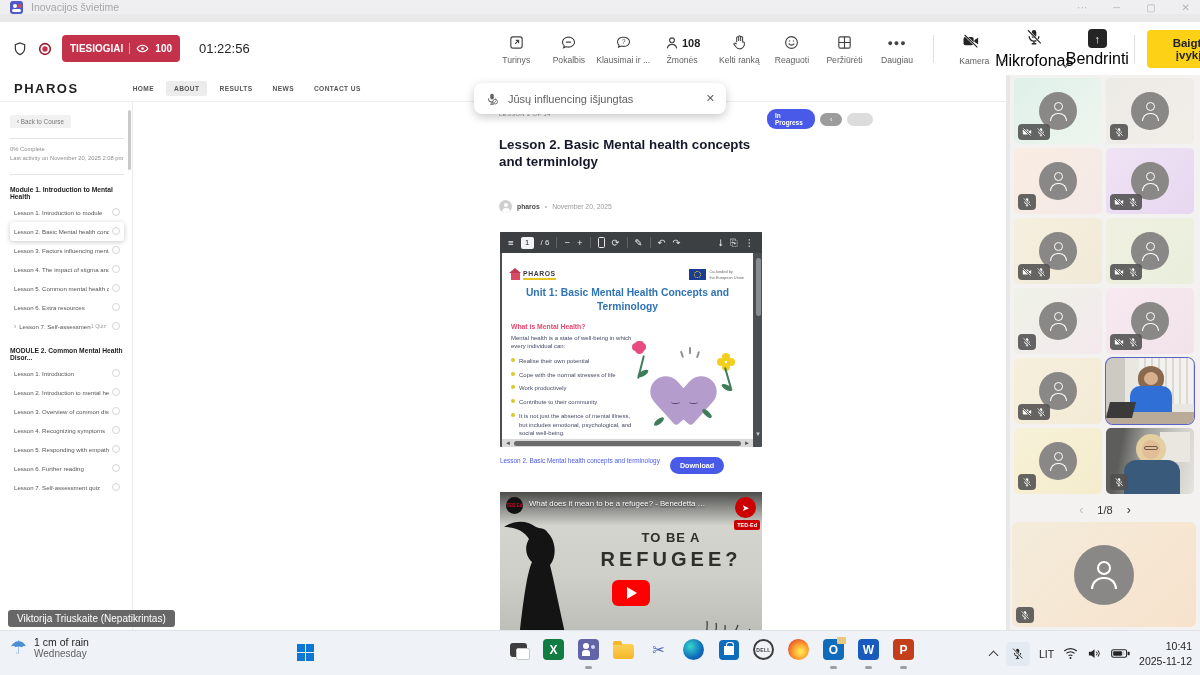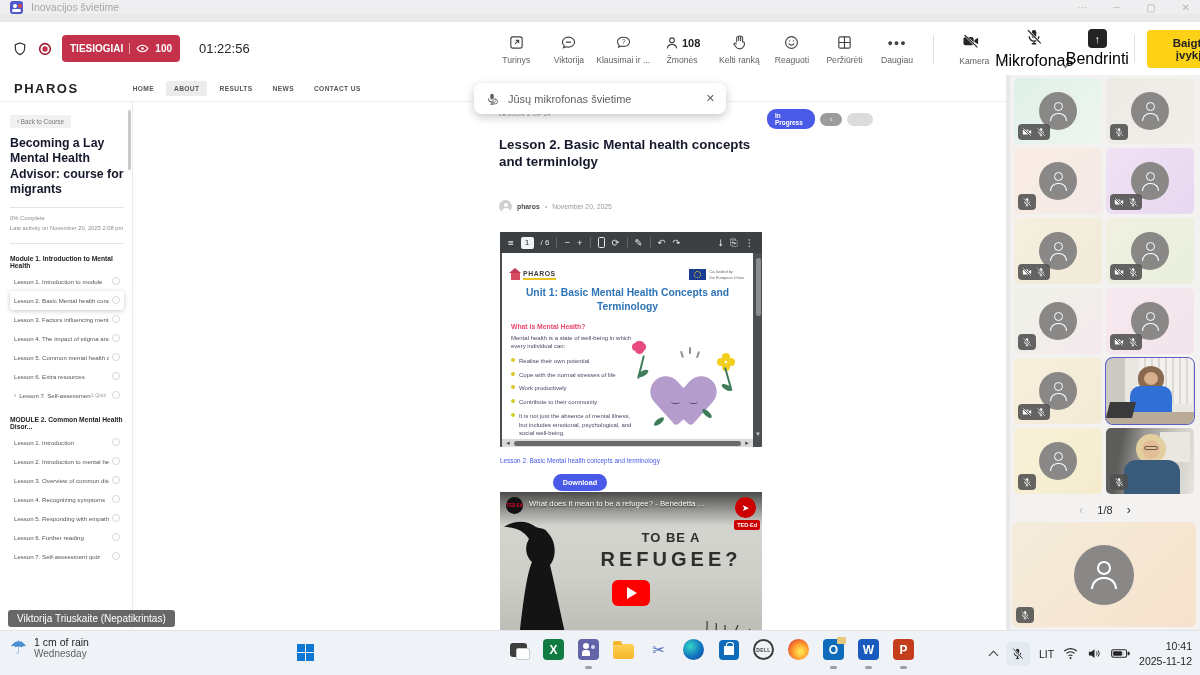--- a/index.html
+++ b/index.html
@@ -104,21 +104,21 @@
   .eye{position:absolute;width:9px;height:5px;border-bottom:1.6px solid #54406e;border-radius:50%;z-index:2;}
   .sparkle{position:absolute;width:1.6px;height:7px;background:#8f8f8f;border-radius:1px;}
   .leaf{position:absolute;width:12px;height:5px;background:#3f7d5a;border-radius:50%;z-index:3;}
   .tulip{position:absolute;left:2px;top:0;width:16px;height:16px;}
   .tulip:before{content:"";position:absolute;left:4px;top:0;width:9px;height:13px;background:#e84b7e;border-radius:5px 5px 6px 6px;}
   .tulip:after{content:"";position:absolute;left:1px;top:2px;width:14px;height:8px;background:#e84b7e;border-radius:7px;}
   .stem{position:absolute;width:1.5px;background:#3f7d5a;border-radius:1px;}
   .yflower{position:absolute;right:4px;top:12px;width:18px;height:18px;}
   .yflower i{position:absolute;width:8px;height:8px;border-radius:50%;background:#f2cf1d;}
   
-  .attachrow{position:absolute;top:355px;left:367px;display:flex;align-items:center;gap:10px;flex-direction:column;}
+  .attachrow{position:absolute;top:355px;left:367px;display:flex;gap:10px;}
   .attachlink{font-size:6.4px;color:#4a5ae8;cursor:pointer;}
   .dlbtn{background:#4a5ae8;color:#fff;font-size:7.2px;font-weight:bold;border-radius:10px;padding:4px 10px;cursor:pointer;}
   
   .video{position:absolute;top:390px;left:367px;width:262px;height:155px;background:linear-gradient(180deg,#d8d8d3 0%,#cfcfca 55%,#b9b9b3 100%);overflow:hidden;}
   .vheader{position:absolute;top:0;left:0;right:0;height:34px;background:linear-gradient(180deg,rgba(0,0,0,.65),rgba(0,0,0,0));display:flex;align-items:flex-start;padding:5px 6px;gap:6px;z-index:6;}
   .tedavatar{width:17px;height:17px;border-radius:50%;background:#111;color:#eb0028;font-size:4.5px;font-weight:bold;display:flex;align-items:center;justify-content:center;flex:none;}
   .vtitle{font-size:7.8px;color:#fff;text-shadow:0 1px 2px rgba(0,0,0,.8);margin-top:2px;line-height:1.2;max-width:180px;white-space:nowrap;overflow:hidden;text-overflow:ellipsis;}
   .sharecircle{position:absolute;right:6px;top:5px;width:21px;height:21px;border-radius:50%;background:#cc0000;color:#fff;display:flex;align-items:center;justify-content:center;font-size:9px;z-index:7;cursor:pointer;}
   .tedchip{position:absolute;right:2px;top:28px;background:#cc0000;color:#fff;font-size:5.5px;font-weight:bold;padding:2px 3px;border-radius:2px;z-index:7;}
   .silhouette{position:absolute;left:2px;bottom:0;height:128px;z-index:3;}
@@ -254,21 +254,21 @@
         </span>
       <span class="lb">Turinys</span>
     </div>
     <div class="mbtn">
       <span class="ic">
           <svg width="17" height="17" viewBox="0 0 24 24" fill="none" stroke="#424242" stroke-width="1.6">
             <path d="M20.5 11.5c0 3.9-3.8 7-8.5 7-1.2 0-2.3-.2-3.3-.6L5 19.5l.9-3A6.6 6.6 0 0 1 3.5 11.5c0-3.9 3.8-7 8.5-7s8.5 3.1 8.5 7z"></path>
             <path d="M9 11.5h6" stroke-linecap="round"></path>
           </svg>
         </span>
-      <span class="lb">Viktorija</span>
+      <span class="lb">Pokalbis</span>
     </div>
     <div class="mbtn">
       <span class="ic">
           <svg width="17" height="17" viewBox="0 0 24 24" fill="none" stroke="#424242" stroke-width="1.5">
             <path d="M20.5 11c0 3.6-3.6 6.5-8 6.5-1.1 0-2.2-.2-3.1-.5L5 18.5l.8-2.7A6.2 6.2 0 0 1 3.5 11c0-3.6 3.6-6.5 8.5-6.5s8.5 2.9 8.5 6.5z"></path>
             <text x="10" y="14.5" font-size="9" fill="#424242" stroke="none" font-family="Liberation Sans">?</text>
           </svg>
         </span>
       <span class="lb">Klausimai ir ...</span>
     </div>
@@ -362,21 +362,20 @@
         <span class="navitem">HOME</span>
         <span class="navitem active">ABOUT</span>
         <span class="navitem">RESULTS</span>
         <span class="navitem">NEWS</span>
         <span class="navitem">CONTACT US</span>
       </div>
     </div>
 
     <div class="sidebar">
       <span class="backbtn">‹  Back to Course</span>
-      <div class="coursetitle">Becoming a Lay Mental Health Advisor: course for migrants</div>
       <hr class="sb-hr">
       <div class="sb-meta">0% Complete</div>
       <div class="sb-meta">Last activity on November 20, 2025 2:08 pm</div>
       <hr class="sb-hr">
       <div class="modtitle">Module 1. Introduction to Mental Health</div>
       <div class="lrow">
           <span class="ll">Lesson 1. Introduction to module</span>
           <span class="circ"></span>
         </div>
       <div class="lrow active">
@@ -848,21 +847,21 @@
 </div>
 
 <div class="toast">
   <svg width="14" height="14" viewBox="0 0 24 24">
       <rect x="9" y="3" width="6" height="10" rx="3" fill="#616161"></rect>
       <path d="M6 11a6 6 0 0 0 12 0" fill="none" stroke="#616161" stroke-width="1.8"></path>
       <path d="M12 17v4M9 21h6" stroke="#616161" stroke-width="1.8"></path>
       <circle cx="17.5" cy="16.5" r="4" fill="#fff" stroke="#616161" stroke-width="1.4"></circle>
       <path d="M15.5 18.5l4-4" stroke="#616161" stroke-width="1.4"></path>
     </svg>
-  <span class="toasttxt">Jūsų mikrofonas švietime</span>
+  <span class="toasttxt">Jūsų influencing išjungtas</span>
   <span class="toastx">✕</span>
 </div>
 
 <div class="taskbar">
   <div class="weather">
     <span class="wicon">☂</span>
     <span>
       <div class="wl1">1 cm of rain</div>
       <div class="wl2">Wednesday</div>
     </span>

